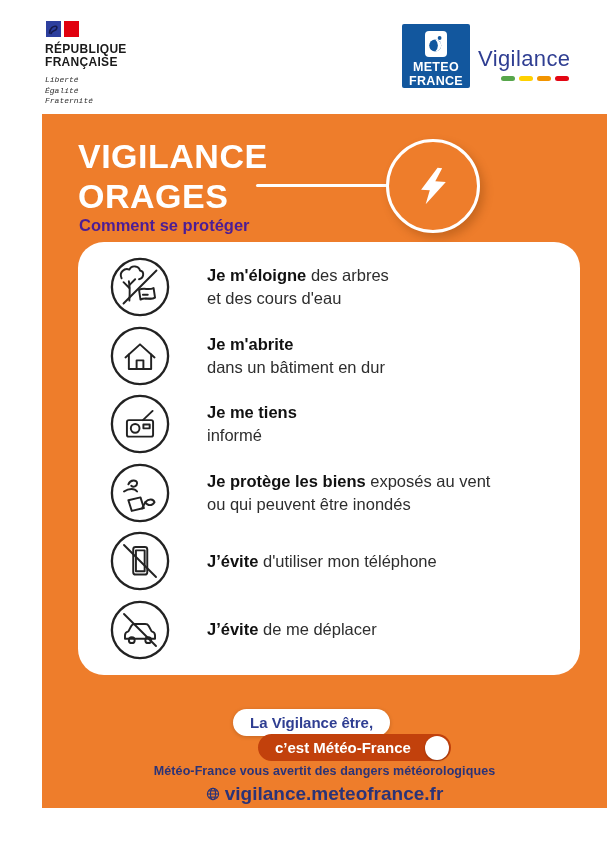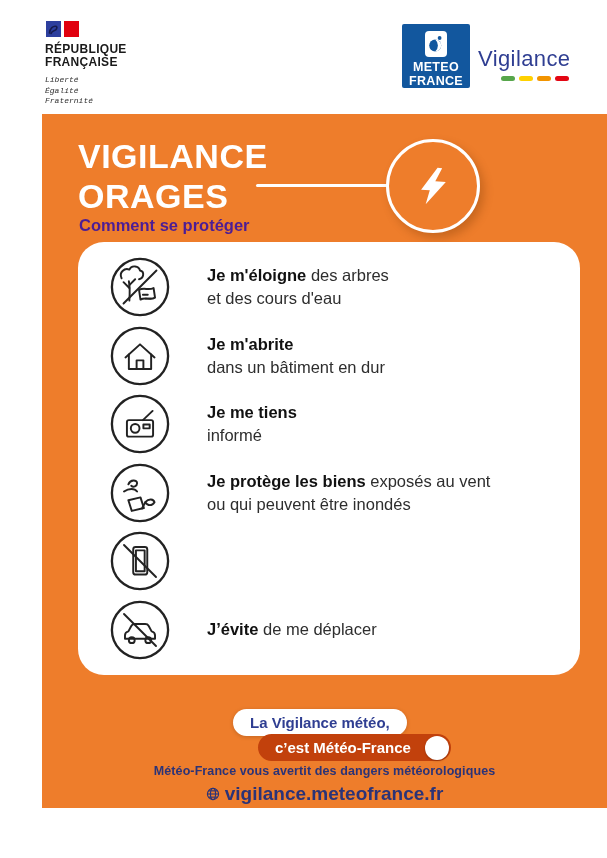--- a/index.html
+++ b/index.html
@@ -186,40 +186,41 @@
     </div>
 
     <div class="row">
       <svg class="ic" viewBox="0 0 64 64">
         <circle class="oc" cx="32" cy="32" r="29"></circle>
         <rect x="25" y="17.5" width="14.5" height="28.5" rx="2.5"></rect>
         <rect x="27.8" y="21" width="9" height="21.5" stroke-width="1.5"></rect>
         <line x1="15.5" y1="15.5" x2="48.5" y2="48.5"></line>
       </svg>
       <div class="txt">
+        <div class="l1"><b>J’évite</b><span> d'utiliser mon téléphone</span></div>
       </div>
     </div>
 
     <div class="row">
       <svg class="ic" viewBox="0 0 64 64">
         <circle class="oc" cx="32" cy="32" r="29"></circle>
         <path d="M16.5 41 v-3.5 c0 -2 1.5 -3.6 3.5 -4.1 l3 -5.6 c.8 -1.4 2 -2 3.6 -2 h10.8 c1.6 0 2.8 .6 3.6 2 l3 5.6 c2 .5 3.5 2.1 3.5 4.1 v3.5 Z"></path>
         <circle cx="23.5" cy="42.5" r="3"></circle>
         <circle cx="40.5" cy="42.5" r="3"></circle>
         <line x1="15.5" y1="15.5" x2="48.5" y2="48.5"></line>
       </svg>
       <div class="txt">
         <div class="l1"><b>J’évite</b><span> de me déplacer</span></div>
         <div class="l2"></div>
       </div>
     </div>
 
   </div>
 
-  <div class="pill pill-white" style="color: rgb(47, 62, 146);">La Vigilance météo,</div>
+  <div class="pill pill-white" style="color: rgb(47, 62, 146);">La Vigilance être,</div>
   <div class="pill pill-blue" style="background: #c2410c;">
     <span>c’est Météo-France</span>
     <span class="knob"></span>
   </div>
 
   <div class="notice" style="color: rgb(43, 51, 119);">Météo-France vous avertit des dangers météorologiques</div>
 
   <div class="url-row" style="color: rgb(43, 51, 119);">
     <svg width="14" height="14" viewBox="0 0 16 16">
       <g fill="none" stroke="#2B3377" stroke-width="1.3">

